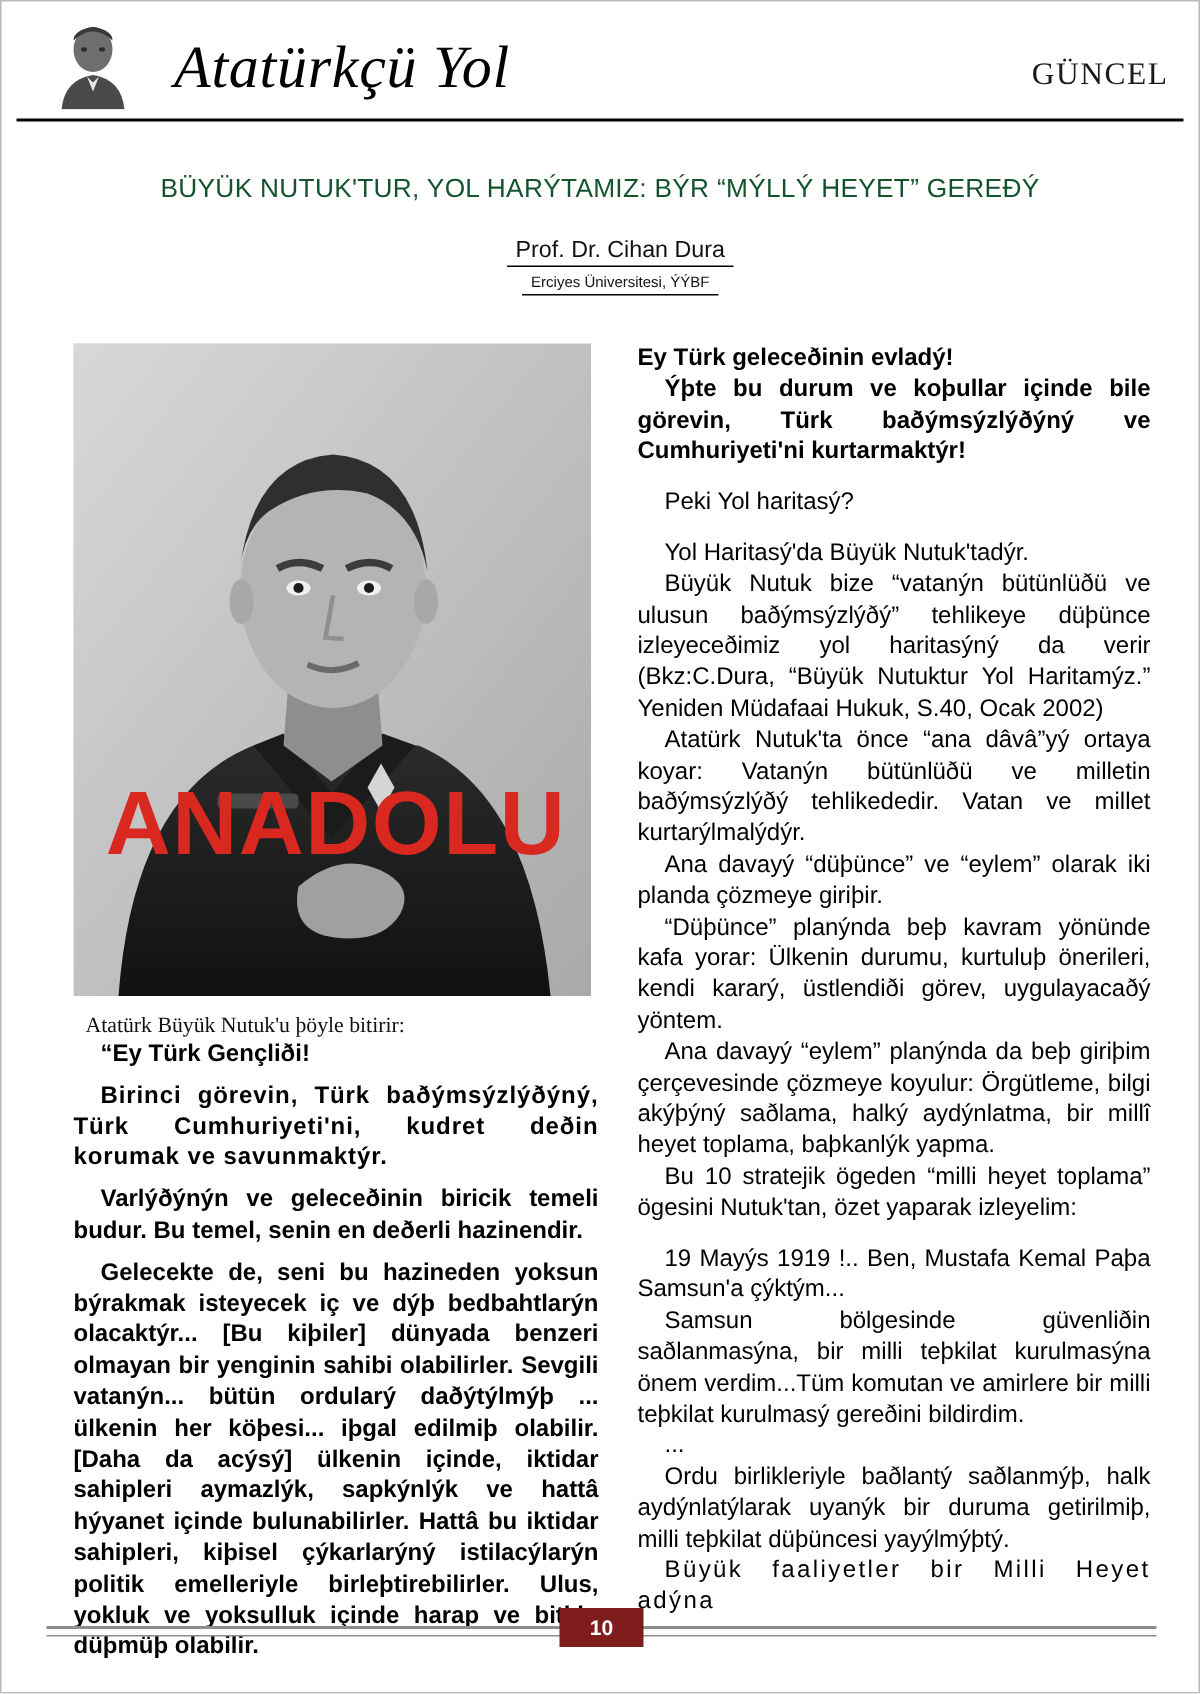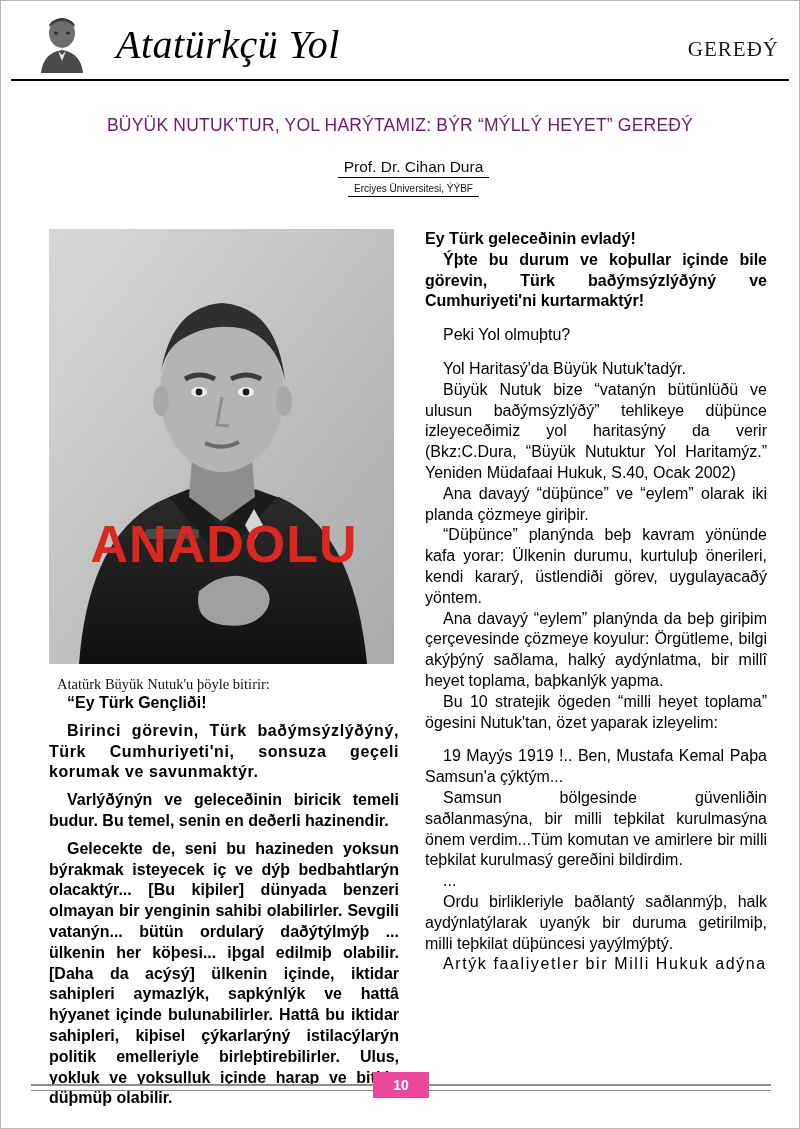--- a/index.html
+++ b/index.html
@@ -59,21 +59,21 @@
     color: #1a1a1a;
   }
 
   
   .art-title {
     margin: 34px 40px 0 40px;
     text-align: center;
     font-family: "Liberation Sans", sans-serif;
     font-size: 17.5px;
     letter-spacing: 0.2px;
-    color: #701a75;
+    color: #14532d;
   }
   .byline-wrap {
     margin-top: 22px;
     text-align: center;
     padding-left: 27px;
   }
   .byline {
     font-family: "Liberation Sans", sans-serif;
     font-size: 15.5px;
     color: #111;
@@ -120,21 +120,21 @@
   }
   .photo-box svg { display: block; }
   .watermark {
     position: absolute;
     left: -40px;
     top: 285px;
     width: 430px;
     text-align: center;
     font-family: "Liberation Sans", sans-serif;
     font-weight: bold;
-    font-size: 52px;
+    font-size: 60px;
     letter-spacing: 1px;
     color: #d8281f;
     pointer-events: none;
   }
   .cap {
     margin-top: 12px;
     font-family: "Liberation Serif", serif;
     font-size: 14.5px;
     color: #111;
     padding-left: 8px;
@@ -179,21 +179,21 @@
     border-bottom: 1px solid #8d8d8d;
     height: 4px;
   }
   .pagenum {
     position: absolute;
     left: 50%;
     transform: translateX(-50%);
     top: 0;
     width: 56px;
     height: 26px;
-    background: #ec4899;
+    background: #7f1d1d;
     color: #fff;
     font-family: "Liberation Sans", sans-serif;
     font-weight: bold;
     font-size: 14px;
     line-height: 26px;
     text-align: center;
   }
 </style>
 </head>
 <body>
@@ -208,21 +208,21 @@
           <ellipse cx="31" cy="22" rx="13" ry="15" fill="#6e6e6e"></ellipse>
           <path d="M18 16 Q31 4 44 16 Q44 9 31 7 Q18 9 18 16 Z" fill="#3a3a3a"></path>
           <ellipse cx="25" cy="22" rx="2" ry="1.5" fill="#2b2b2b"></ellipse>
           <ellipse cx="37" cy="22" rx="2" ry="1.5" fill="#2b2b2b"></ellipse>
           <path d="M10 62 Q12 42 31 39 Q50 42 52 62 Z" fill="#4a4a4a"></path>
           <path d="M27 40 L31 50 L35 40 L31 44 Z" fill="#e8e8e8"></path>
         </g>
       </svg>
     </div>
     <div class="mast-title">Atatürkçü Yol</div>
-    <div class="mast-section">GEREÐÝ</div>
+    <div class="mast-section">GÜNCEL</div>
   </div>
 
   <div class="art-title">BÜYÜK NUTUK'TUR, YOL HARÝTAMIZ: BÝR “MÝLLÝ HEYET” GEREÐÝ</div>
   <div class="byline-wrap">
     <div class="byline">Prof. Dr. Cihan Dura</div>
     <br>
     <div class="byline-sub">Erciyes Üniversitesi, ÝÝBF</div>
   </div>
 
   <div class="body-area">
@@ -269,40 +269,41 @@
           <path d="M196 296 l9 -16 9 16 -9 16 z" fill="#d5d5d5"></path>
           <rect x="96" y="300" width="54" height="10" rx="3" fill="#4a4a4a"></rect>
 
           <path d="M150 362 q30 -26 60 -8 q16 10 8 26 q-12 20 -44 16 q-30 -4 -24 -34 z" fill="#a0a0a0"></path>
         </svg>
         <div class="watermark">ANADOLU</div>
       </div>
       <div class="cap">Atatürk Büyük Nutuk'u þöyle bitirir:</div>
 
       <p class="txt quote-head">“Ey Türk Gençliði!</p>
-      <p class="txt bold rspaced gapsm">Birinci görevin, Türk baðýmsýzlýðýný, Türk Cumhuriyeti'ni, sonsuza geçeli korumak ve savunmaktýr.</p>
+      <p class="txt bold rspaced gapsm">Birinci görevin, Türk baðýmsýzlýðýný, Türk Cumhuriyeti'ni, kudret deðin korumak ve savunmaktýr.</p>
       <p class="txt bold gapsm">Varlýðýnýn ve geleceðinin biricik temeli budur. Bu temel, senin en deðerli hazinendir.</p>
       <p class="txt bold gapsm">Gelecekte de, seni bu hazineden yoksun býrakmak isteyecek iç ve dýþ bedbahtlarýn olacaktýr... [Bu kiþiler] dünyada benzeri olmayan bir yenginin sahibi olabilirler. Sevgili vatanýn... bütün ordularý daðýtýlmýþ ... ülkenin her köþesi... iþgal edilmiþ olabilir. [Daha da acýsý] ülkenin içinde, iktidar sahipleri aymazlýk, sapkýnlýk ve hattâ hýyanet içinde bulunabilirler. Hattâ bu iktidar sahipleri, kiþisel çýkarlarýný istilacýlarýn politik emelleriyle birleþtirebilirler. Ulus, yokluk ve yoksulluk içinde harap ve bitkin düþmüþ olabilir.</p>
     </div>
 
     <div class="col-right">
       <p class="txt bold noind">Ey Türk geleceðinin evladý!</p>
       <p class="txt bold">Ýþte bu durum ve koþullar içinde bile görevin, Türk baðýmsýzlýðýný ve Cumhuriyeti'ni kurtarmaktýr!</p>
-      <p class="txt gap">Peki Yol olmuþtu?</p>
+      <p class="txt gap">Peki Yol haritasý?</p>
       <p class="txt gap">Yol Haritasý'da Büyük Nutuk'tadýr.</p>
       <p class="txt">Büyük Nutuk bize “vatanýn bütünlüðü ve ulusun baðýmsýzlýðý” tehlikeye düþünce izleyeceðimiz yol haritasýný da verir (Bkz:C.Dura, “Büyük Nutuktur Yol Haritamýz.” Yeniden Müdafaai Hukuk, S.40, Ocak 2002)</p>
+      <p class="txt">Atatürk Nutuk'ta önce “ana dâvâ”yý ortaya koyar: Vatanýn bütünlüðü ve milletin baðýmsýzlýðý tehlikededir. Vatan ve millet kurtarýlmalýdýr.</p>
       <p class="txt">Ana davayý “düþünce” ve “eylem” olarak iki planda çözmeye giriþir.</p>
       <p class="txt">“Düþünce” planýnda beþ kavram yönünde kafa yorar: Ülkenin durumu, kurtuluþ önerileri, kendi kararý, üstlendiði görev, uygulayacaðý yöntem.</p>
       <p class="txt">Ana davayý “eylem” planýnda da beþ giriþim çerçevesinde çözmeye koyulur: Örgütleme, bilgi akýþýný saðlama, halký aydýnlatma, bir millî heyet toplama, baþkanlýk yapma.</p>
       <p class="txt">Bu 10 stratejik ögeden “milli heyet toplama” ögesini Nutuk'tan, özet yaparak izleyelim:</p>
       <p class="txt gap">19 Mayýs 1919 !.. Ben, Mustafa Kemal Paþa Samsun'a çýktým...</p>
       <p class="txt">Samsun bölgesinde güvenliðin saðlanmasýna, bir milli teþkilat kurulmasýna önem verdim...Tüm komutan ve amirlere bir milli teþkilat kurulmasý gereðini bildirdim.</p>
       <p class="txt">...</p>
       <p class="txt">Ordu birlikleriyle baðlantý saðlanmýþ, halk aydýnlatýlarak uyanýk bir duruma getirilmiþ, milli teþkilat düþüncesi yayýlmýþtý.</p>
-      <p class="txt rwide">Artýk faaliyetler bir Milli Hukuk adýna</p>
+      <p class="txt rwide">Büyük faaliyetler bir Milli Heyet adýna</p>
     </div>
   </div>
 
   <div class="footer">
     <div class="rule"></div>
     <div class="pagenum">10</div>
   </div>
 </div>
 
 </body></html>

